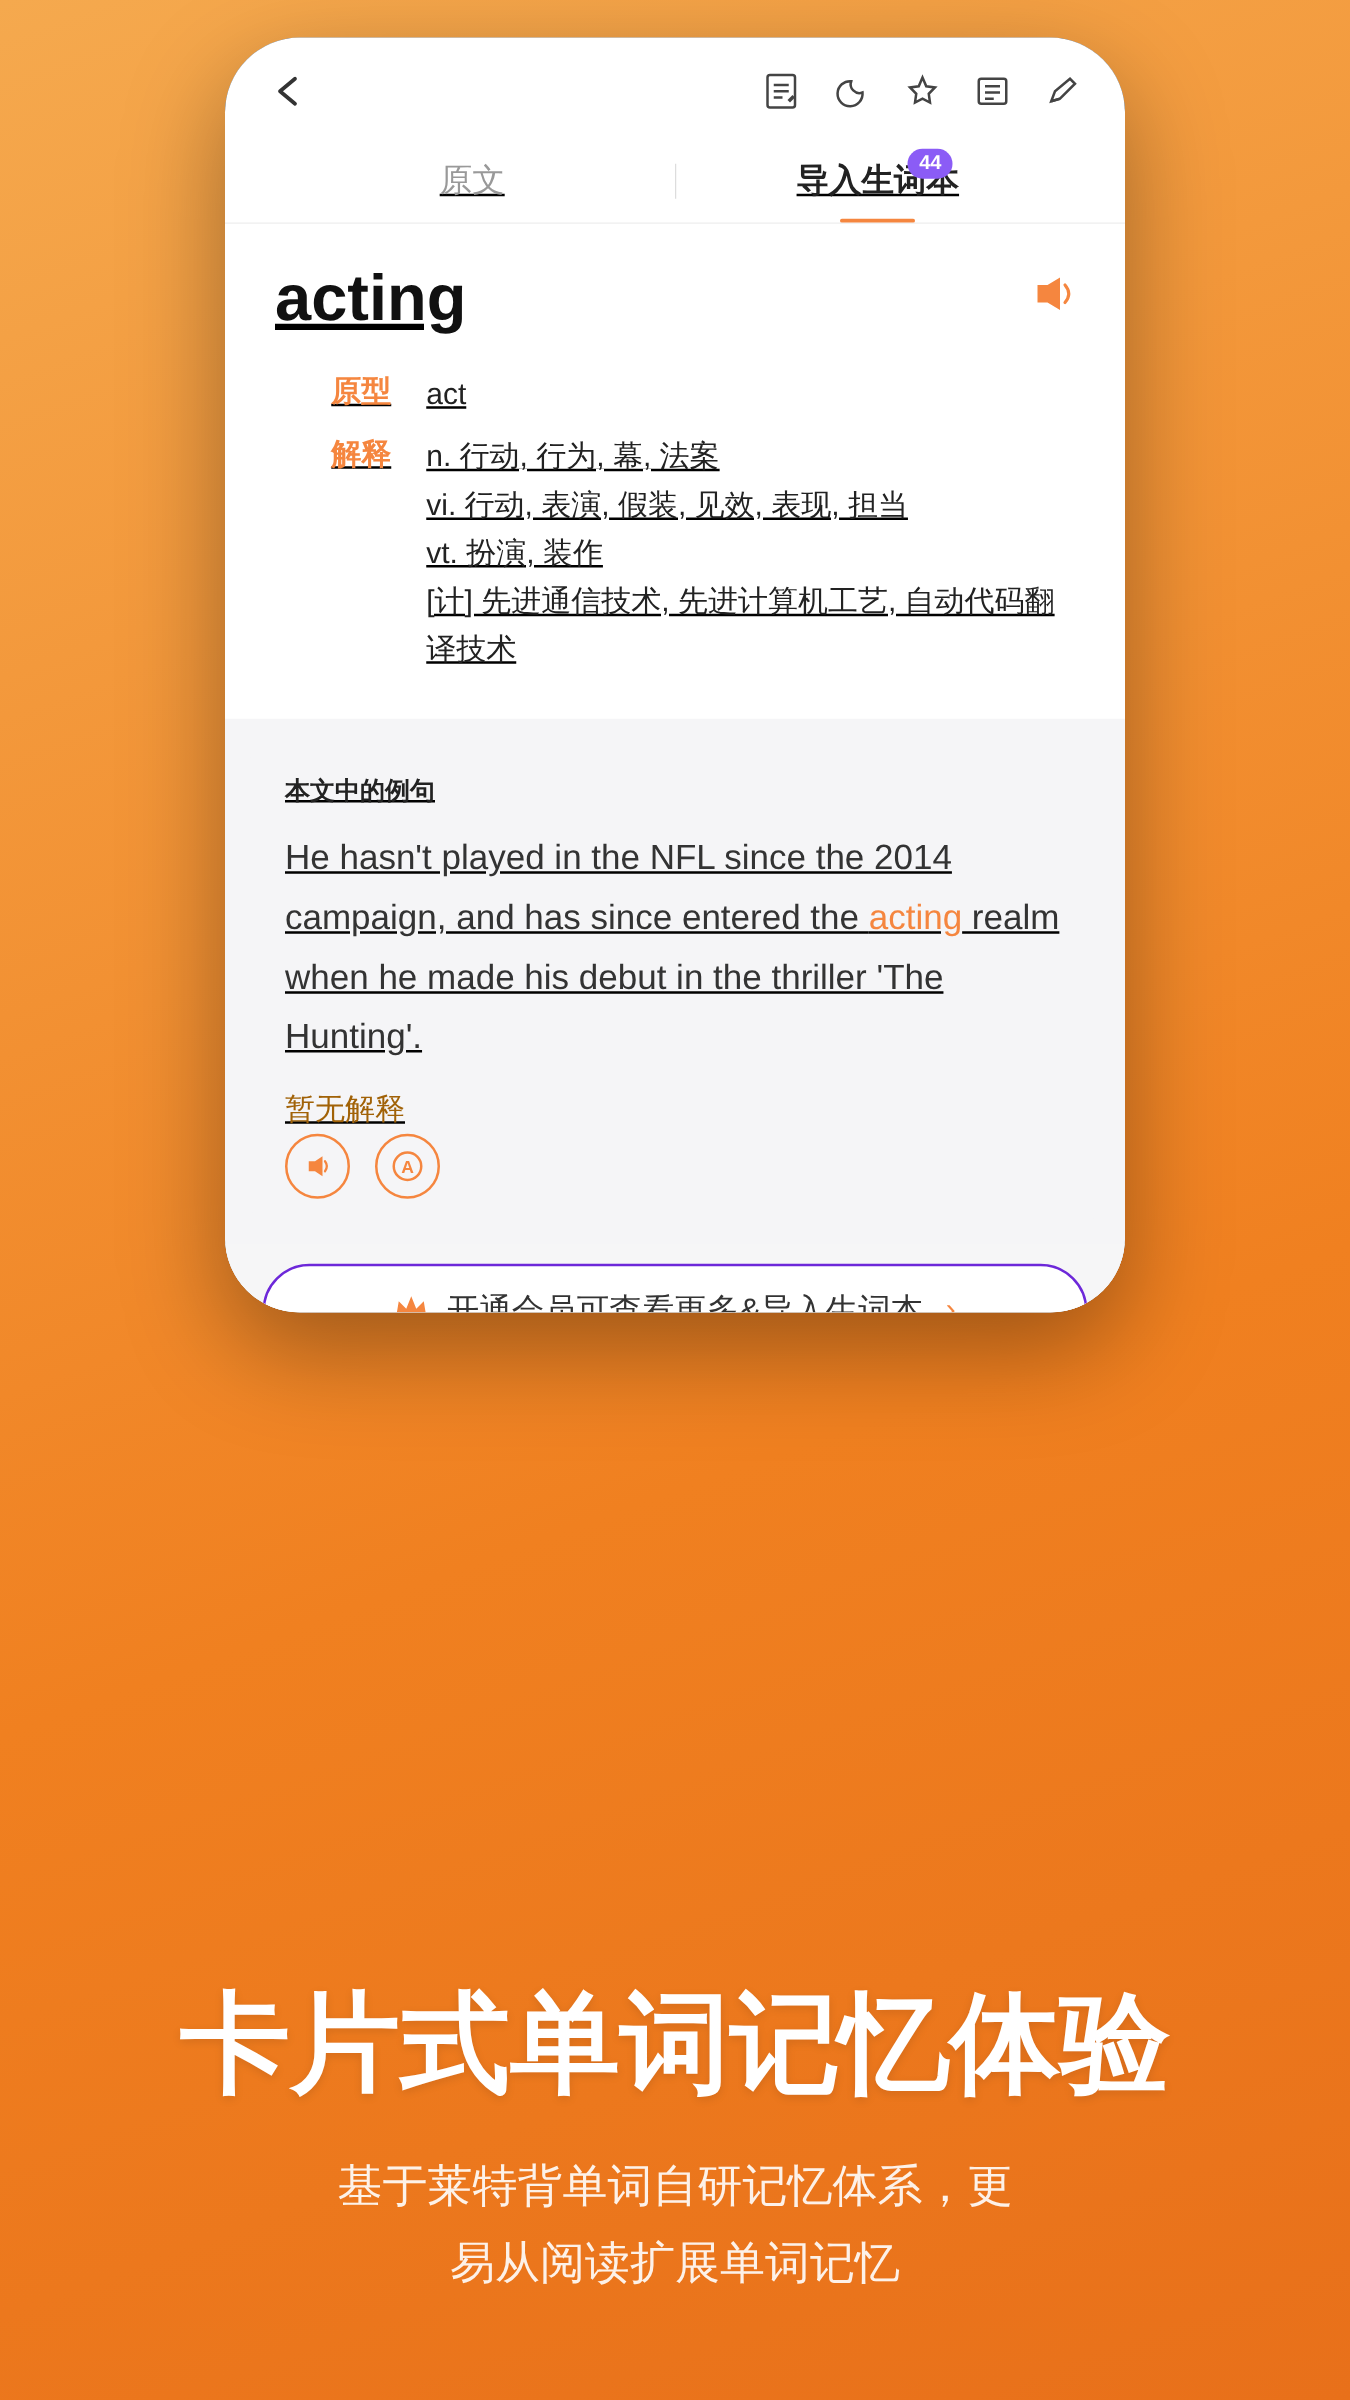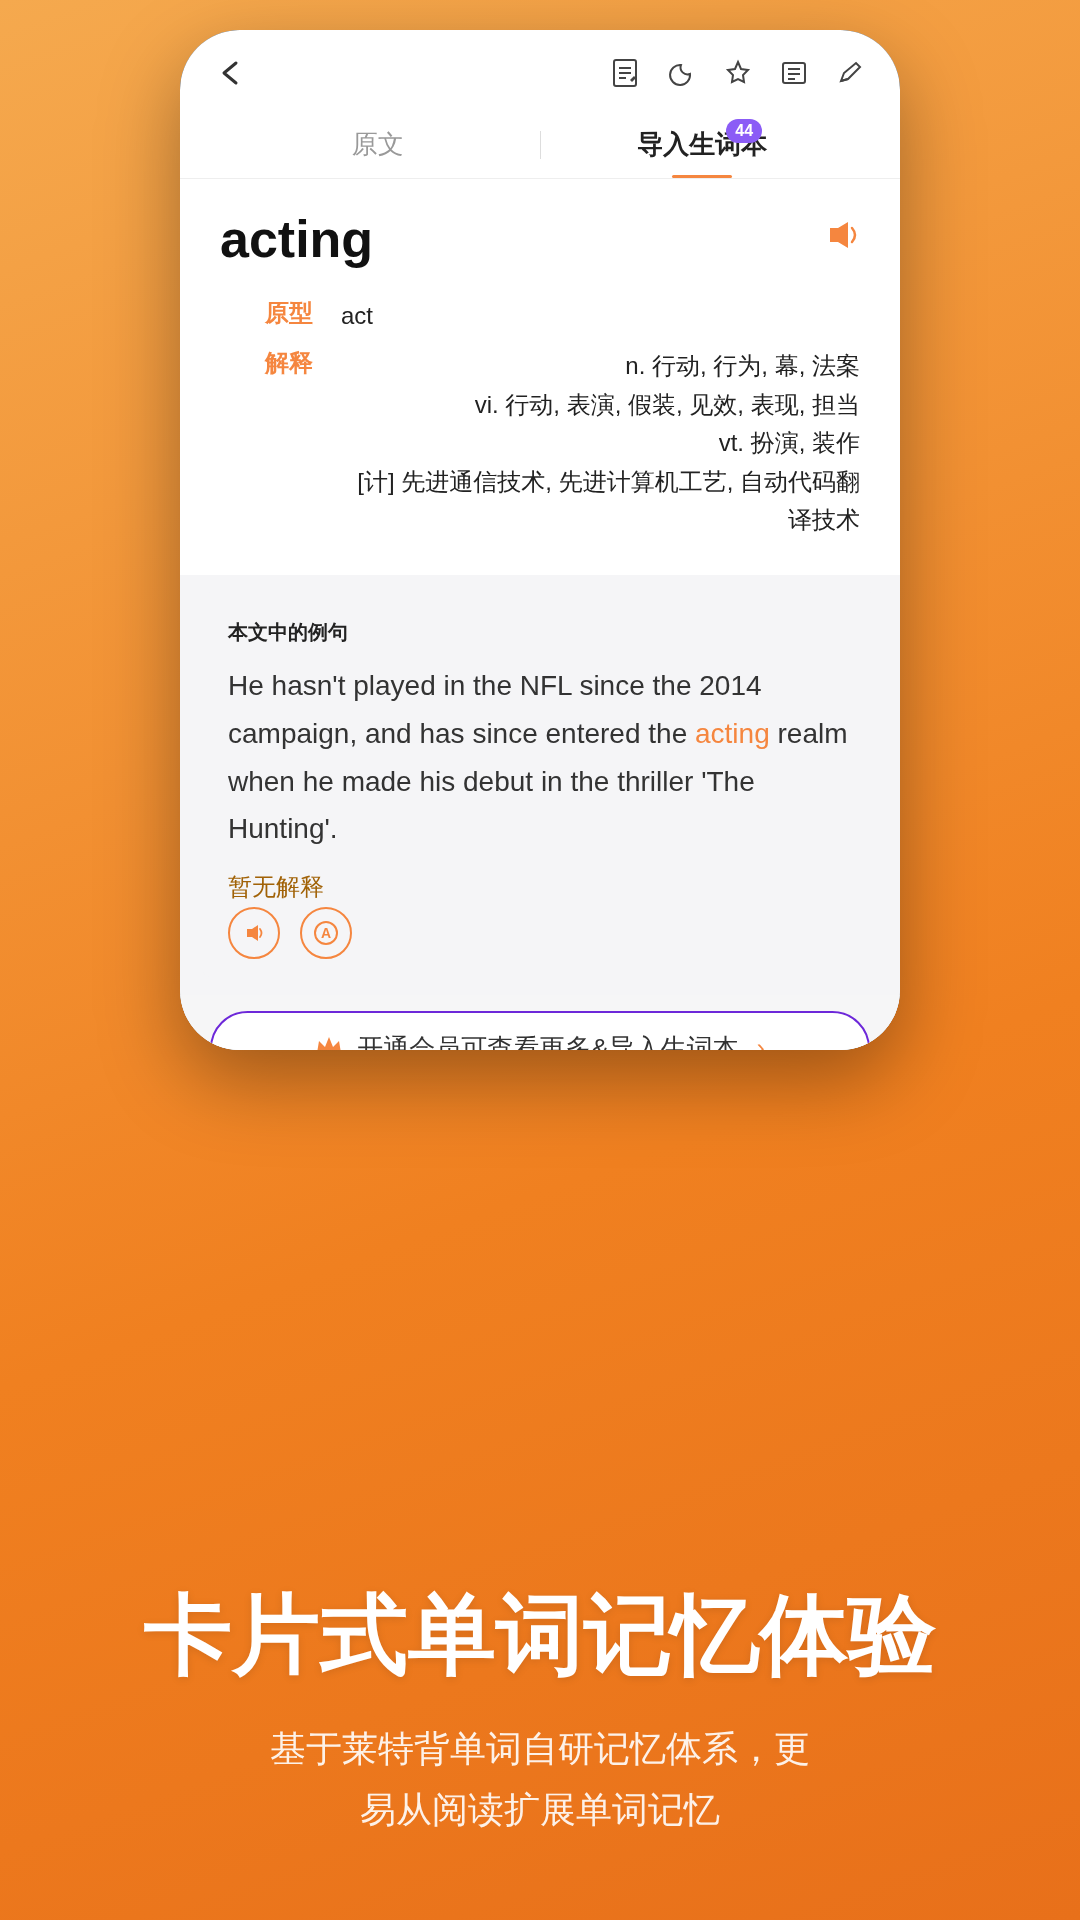--- a/index.html
+++ b/index.html
@@ -34,20 +34,21 @@
     }
 
     .phone-inner {
       width: 100%;
       height: 100%;
       background: #fff;
       border-radius: 58px;
       overflow: hidden;
       display: flex;
       flex-direction: column;
+      text-decoration: underline;
     }
 
     
     .top-bar {
       display: flex;
       align-items: center;
       justify-content: space-between;
       padding: 28px 36px 16px 36px;
       flex-shrink: 0;
     }
@@ -177,21 +178,20 @@
       color: #f5863f;
       font-weight: 600;
       min-width: 60px;
       flex-shrink: 0;
     }
 
     .def-value {
       font-size: 24px;
       color: #222;
       line-height: 1.6;
-      text-align: right;
     }
 
     
     .example-card {
       background: #f5f5f7;
       border-radius: 16px;
       margin: 16px 20px;
       padding: 28px 28px 20px 28px;
       flex-shrink: 0;
     }

